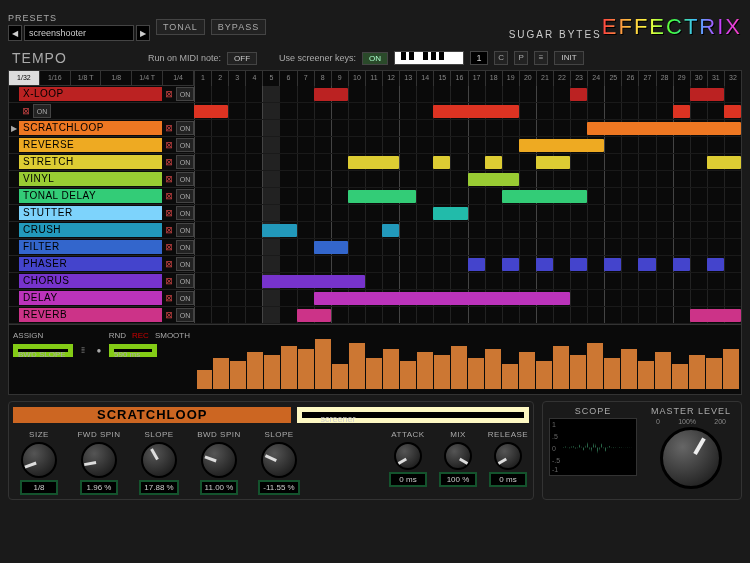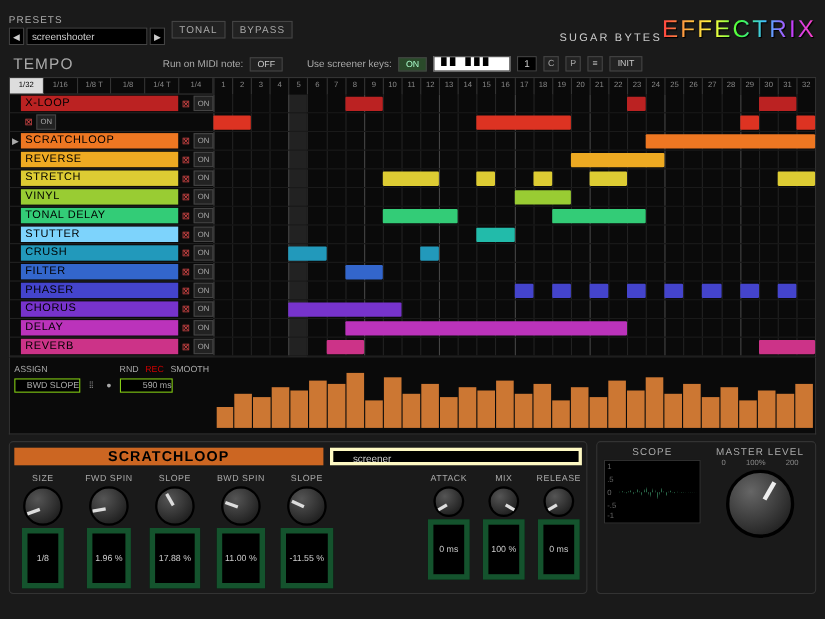--- a/index.html
+++ b/index.html
@@ -50,38 +50,38 @@
 .playhead{position:absolute;top:0;bottom:0;width:17px;background:rgba(255,255,255,0.1);left:68px}
 
 .mod-area{height:70px;display:flex;border:1px solid #333;border-top:none;background:#0a0a0a}
 .mod-left{width:185px;padding:2px 4px}
 .mod-title-row{display:flex;align-items:center;gap:4px;height:16px}
 .mod-title{font-size:9px;color:#ccc;letter-spacing:1px}
 .mod-a{width:20px;height:14px;background:#222;border:1px solid #444;text-align:center;line-height:12px;font-size:9px;color:#ccc}
 .mod-ctrl-row{display:flex;align-items:center;gap:6px;margin-top:4px;font-size:8px;color:#aaa}
 .mod-ctrl-row2{display:flex;align-items:center;gap:4px;margin-top:4px;font-size:8px;color:#aaa}
 .rec{color:#c00}
-.mod-val{width:48px;height:13px;background:#000;border:1px solid #84cc16;text-align:right;line-height:11px;font-size:8px}
+.mod-val{width:48px;height:13px;background:#000;border:5px solid #84cc16;text-align:left;line-height:11px;font-size:8px}
 .mod-curve{flex:1;height:66px;display:flex;align-items:flex-end;padding:2px}
 .mod-bar{flex:1;background:#cc7733;margin:0 0.5px}
 
 .bottom{margin-top:6px;display:flex;gap:8px}
 .fx-panel{flex:1;background:#1a1a1a;border:1px solid #333;border-radius:4px;padding:4px}
 .fx-title-bar{height:18px;display:flex;align-items:center;gap:6px}
 .fx-title{flex:1.2;background:#cc6622;color:#000;font-size:13px;font-weight:bold;text-align:center;letter-spacing:1px;height:16px;line-height:16px}
-.fx-preset{flex:0.8;background:#000;border:3px solid #fef9c3;height:16px;line-height:14px;padding:0 18px;font-size:9px;color:#ccc}
+.fx-preset{flex:0.8;background:#000;border:5px solid #fef9c3;height:16px;line-height:14px;padding:0 18px;font-size:9px;color:#ccc}
 .knob-row{display:flex;gap:8px;margin-top:6px;align-items:flex-start}
 .knob-col{display:flex;flex-direction:column;align-items:center;gap:2px;width:52px}
 .knob-col.small{width:42px}
 .knob-label{font-size:8px;color:#aaa;letter-spacing:0.5px;height:10px}
 .knob{width:36px;height:36px;border-radius:50%;background:radial-gradient(circle at 35% 30%,#555,#111);border:2px solid #000;position:relative;cursor:pointer}
 .knob.small{width:28px;height:28px}
 .knob::after{content:'';position:absolute;width:3px;height:12px;background:#ddd;left:50%;top:3px;transform-origin:50% 15px;transform:translateX(-50%) rotate(var(--r,0deg))}
 .knob.small::after{height:9px;transform-origin:50% 11px}
-.knob-val{font-size:8px;color:#ccc;background:#000;border:5px solid #14532d;padding:18px 3px;min-width:38px;text-align:center}
+.knob-val{font-size:8px;color:#ccc;background:#000;border:2px solid #14532d;padding:1px 3px;min-width:38px;text-align:center}
 .spacer{flex:1}
 
 .scope-panel{width:200px;background:#1a1a1a;border:1px solid #333;border-radius:4px;padding:4px;display:flex;gap:6px}
 .scope-col{display:flex;flex-direction:column;align-items:center;gap:2px;flex:1}
 .scope-title{font-size:9px;color:#aaa;letter-spacing:1px}
 .scope-disp{width:88px;height:58px;background:#000;border:1px solid #333;position:relative}
 .scope-axis{position:absolute;left:2px;color:#666;font-size:7px}
 .wave{position:absolute;left:12px;right:2px;top:50%;height:1px}
 .wave::before{content:'';position:absolute;left:0;right:0;top:-10px;bottom:-10px;background:repeating-linear-gradient(90deg,transparent 0,transparent 1px,#4a7 1px,#4a7 2px);opacity:0.6;clip-path:polygon(0 50%,5% 45%,10% 55%,15% 40%,20% 60%,25% 35%,30% 65%,35% 25%,40% 75%,45% 20%,50% 80%,55% 30%,60% 70%,65% 40%,70% 55%,75% 48%,80% 52%,90% 49%,100% 50%)}
 .master-knob{width:62px;height:62px;border-radius:50%;background:radial-gradient(circle at 35% 30%,#666,#111);border:3px solid #000;position:relative;cursor:pointer}

